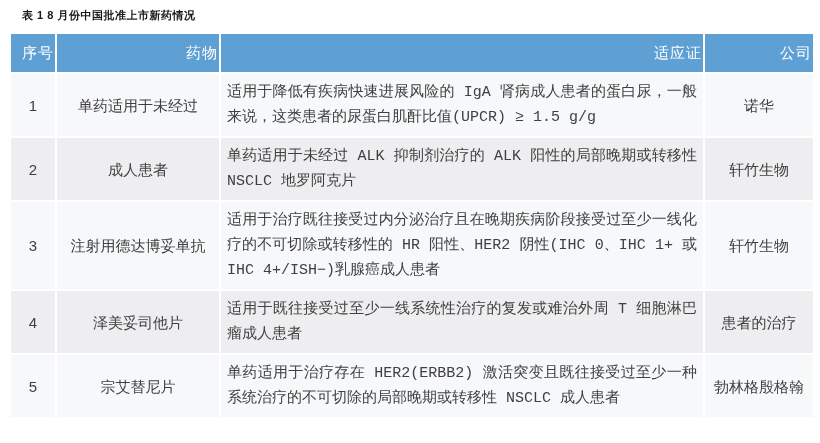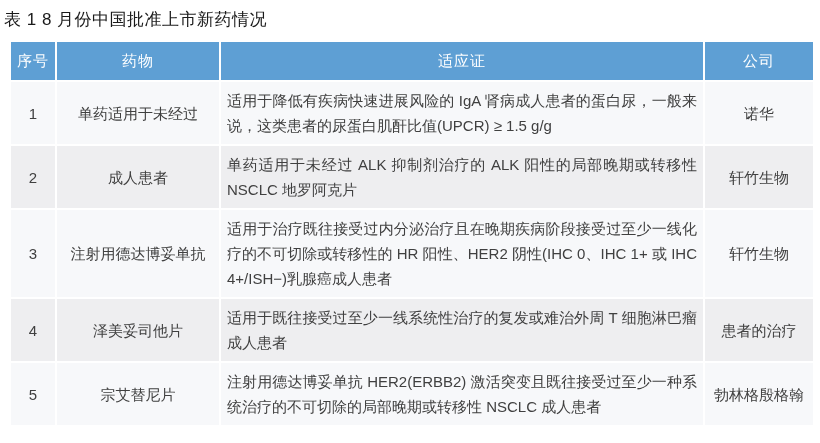--- a/index.html
+++ b/index.html
@@ -12,23 +12,23 @@
     overflow: hidden;
   }
   .page {
     width: 820px;
     height: 443px;
     background: #ffffff;
     box-sizing: border-box;
     padding-top: 8px;
   }
   .title {
-    margin: 0 0 9px 4px;
-    font-size: 17px;
-    font-weight: normal;
+    margin: 0 0 9px 22px;
+    font-size: 11px;
+    font-weight: bold;
     color: #1a1a1a;
     letter-spacing: 0.5px;
   }
   table.drug-table {
     border-collapse: collapse;
     table-layout: fixed;
     width: 804px;
     margin-left: 9px;
     border-bottom: 2px solid #333c4e;
   }
@@ -36,33 +36,34 @@
     border: 2px solid #ffffff;
     font-size: 15px;
     box-sizing: border-box;
     vertical-align: middle;
   }
   .drug-table th {
     background: #5e9fd4;
     color: #ffffff;
     font-weight: normal;
     height: 40px;
-    text-align: center;
+    text-align: right;
     letter-spacing: 1px;
   }
   .drug-table td {
     color: #404040;
     line-height: 25px;
     padding: 6px 6px;
   }
   .c-index, .c-drug, .c-company { text-align: center; }
   .c-ind {
     text-align: justify;
     padding-left: 10px;
     padding-right: 8px;
+    font-family: Liberation Mono, monospace;
   }
   tr.row-light td { background: #f7f8fa; }
   tr.row-dark  td { background: #eeeef0; }
   col.w-index   { width: 46px;  }
   col.w-drug    { width: 164px; }
   col.w-ind     { width: 484px; }
   col.w-company { width: 110px; }
 </style>
 </head>
 <body>
@@ -107,19 +108,19 @@
       </tr>
       <tr class="row-dark">
         <td class="c-index">4</td>
         <td class="c-drug">泽美妥司他片</td>
         <td class="c-ind">适用于既往接受过至少一线系统性治疗的复发或难治外周 T 细胞淋巴瘤成人患者</td>
         <td class="c-company">患者的治疗</td>
       </tr>
       <tr class="row-light">
         <td class="c-index">5</td>
         <td class="c-drug">宗艾替尼片</td>
-        <td class="c-ind">注射用德达博妥单抗 HER2(ERBB2) 激活突变且既往接受过至少一种系统治疗的不可切除的局部晚期或转移性 NSCLC 成人患者</td>
+        <td class="c-ind">单药适用于治疗存在 HER2(ERBB2) 激活突变且既往接受过至少一种系统治疗的不可切除的局部晚期或转移性 NSCLC 成人患者</td>
         <td class="c-company">勃林格殷格翰</td>
       </tr>
     </tbody>
   </table>
 
 </div>
 
 </body></html>

